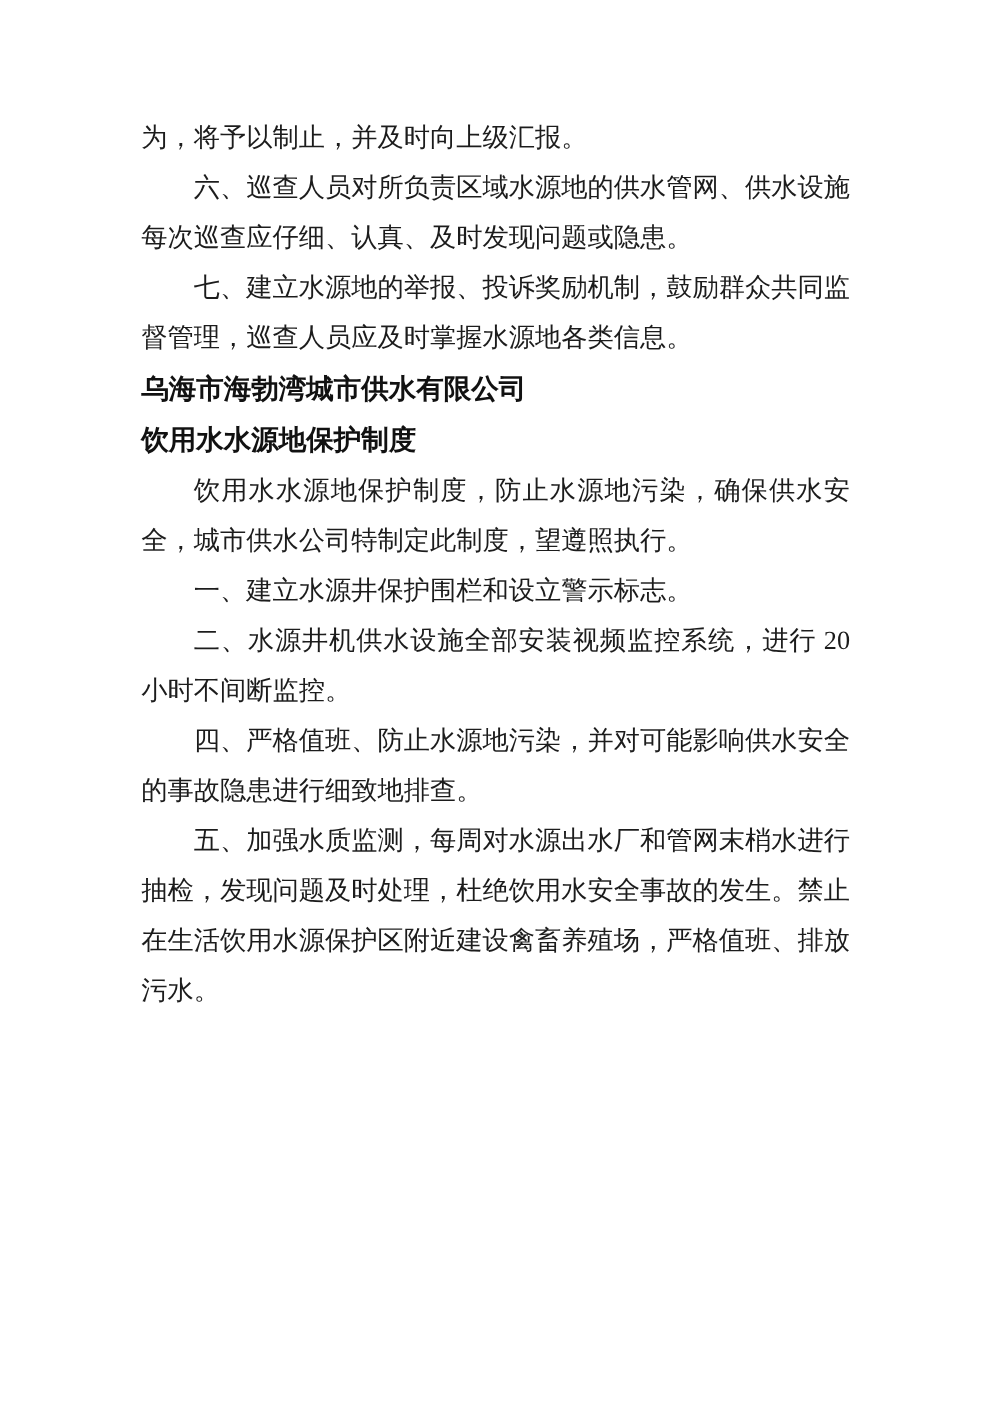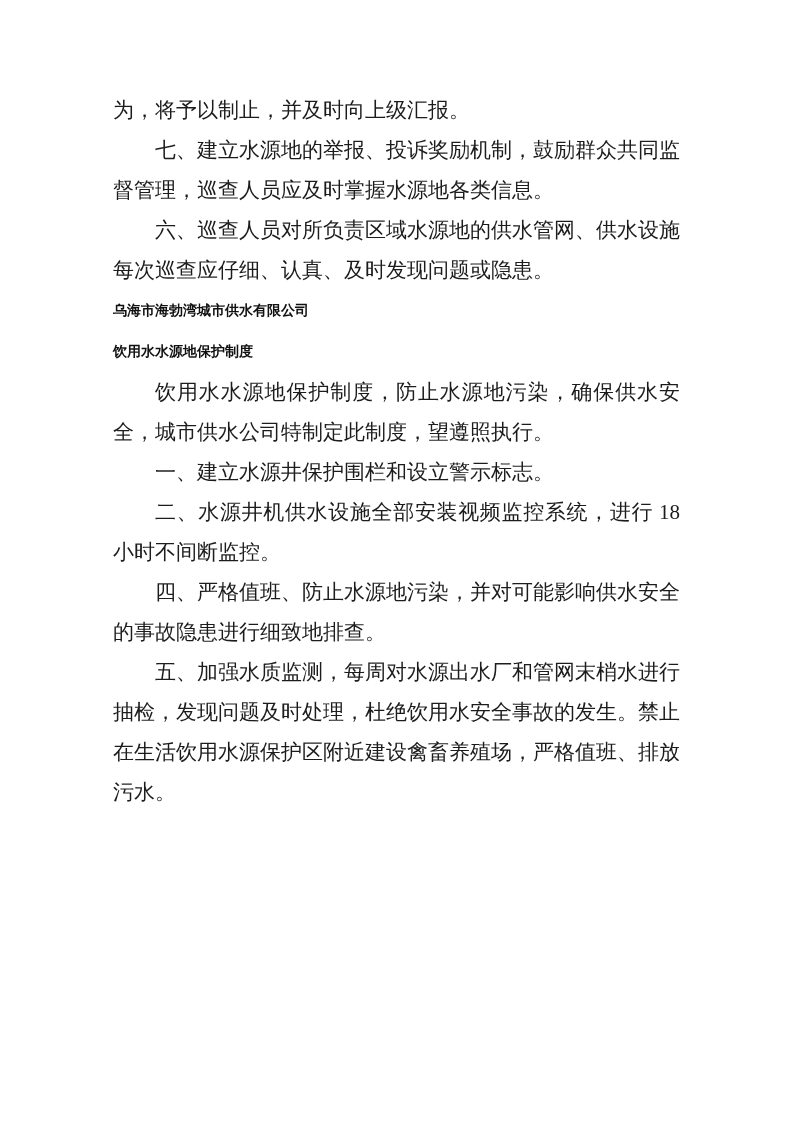--- a/index.html
+++ b/index.html
@@ -29,34 +29,34 @@
   .para {
     text-indent: 2em;
   }
   .continuation {
     text-indent: 0;
   }
   .heading {
     text-align: right;
     text-indent: 0;
     font-weight: bold;
-    font-size: 14px;
+    font-size: 22px;
     line-height: 41px;
     color: #111111;
   }
 </style>
 </head>
 <body>
 
 <div class="page">
   <div class="doc-body">
     <p class="continuation">为，将予以制止，并及时向上级汇报。</p>
+    <p class="para">六、巡查人员对所负责区域水源地的供水管网、供水设施每次巡查应仔细、认真、及时发现问题或隐患。</p>
     <p class="para">七、建立水源地的举报、投诉奖励机制，鼓励群众共同监督管理，巡查人员应及时掌握水源地各类信息。</p>
-    <p class="para">六、巡查人员对所负责区域水源地的供水管网、供水设施每次巡查应仔细、认真、及时发现问题或隐患。</p>
     <p class="heading">乌海市海勃湾城市供水有限公司</p>
     <p class="heading">饮用水水源地保护制度</p>
     <p class="para">饮用水水源地保护制度，防止水源地污染，确保供水安全，城市供水公司特制定此制度，望遵照执行。</p>
     <p class="para">一、建立水源井保护围栏和设立警示标志。</p>
-    <p class="para">二、水源井机供水设施全部安装视频监控系统，进行 18 小时不间断监控。</p>
+    <p class="para">二、水源井机供水设施全部安装视频监控系统，进行 20 小时不间断监控。</p>
     <p class="para">四、严格值班、防止水源地污染，并对可能影响供水安全的事故隐患进行细致地排查。</p>
     <p class="para">五、加强水质监测，每周对水源出水厂和管网末梢水进行抽检，发现问题及时处理，杜绝饮用水安全事故的发生。禁止在生活饮用水源保护区附近建设禽畜养殖场，严格值班、排放污水。</p>
   </div>
 </div>
 
 </body></html>

